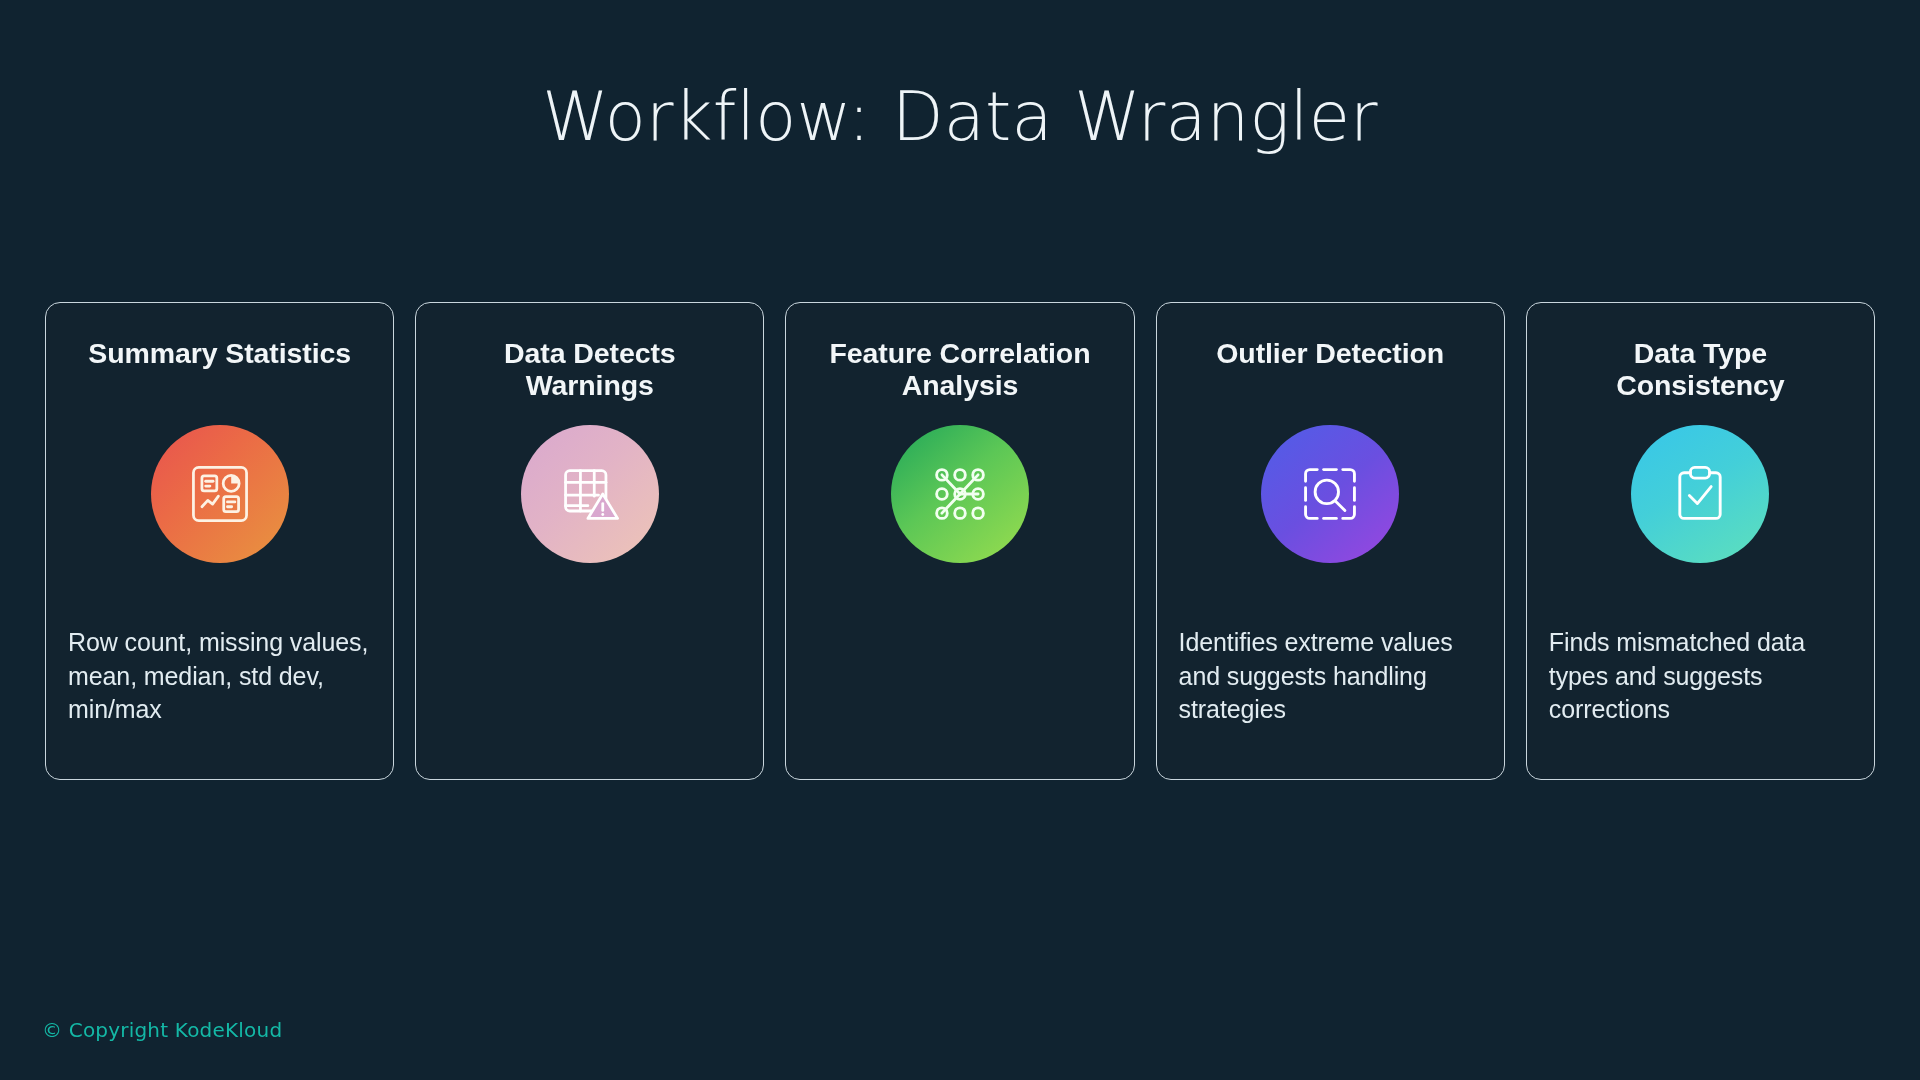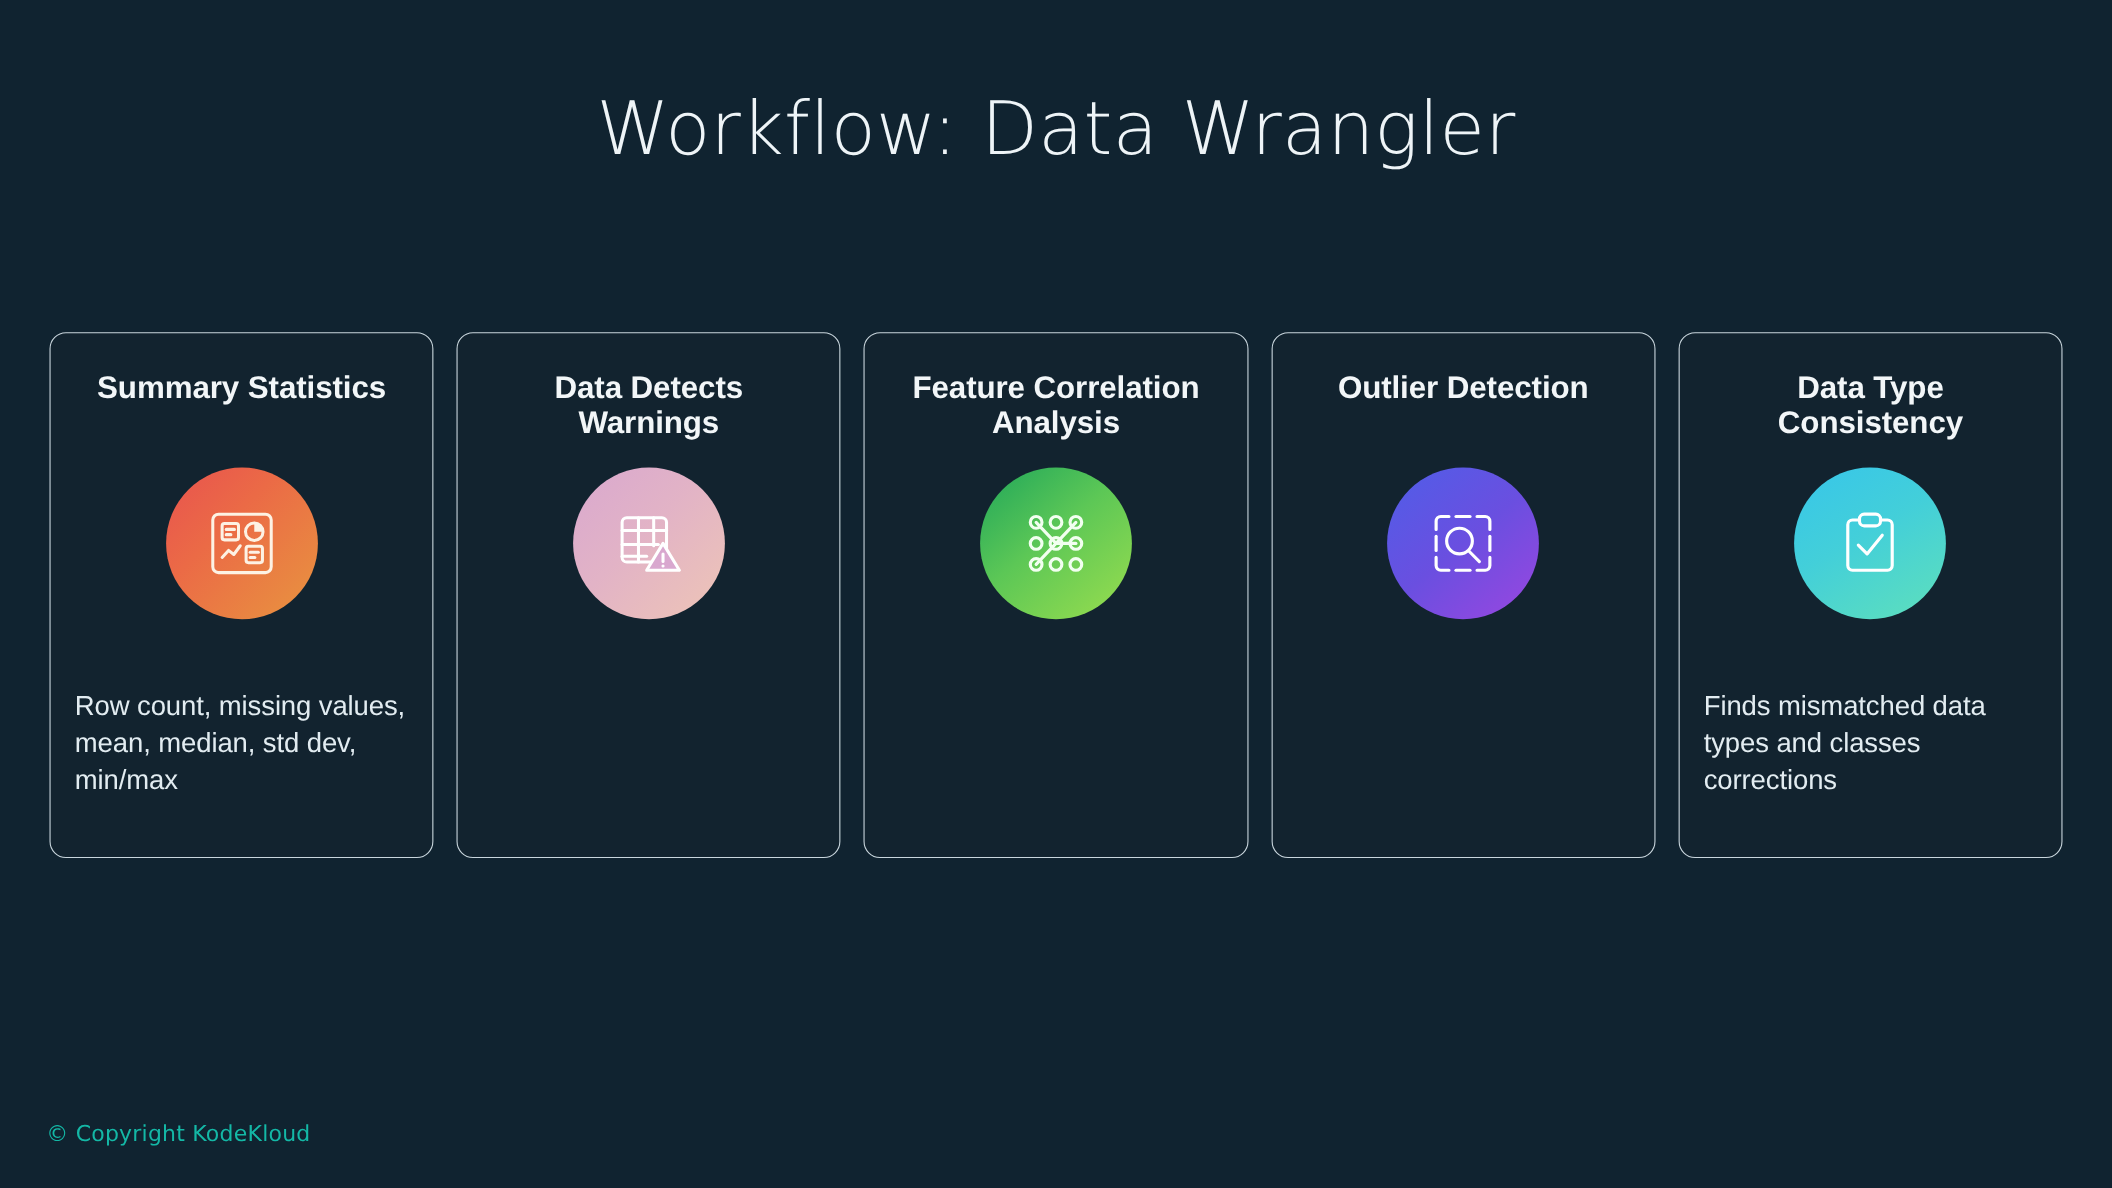--- a/index.html
+++ b/index.html
@@ -178,31 +178,32 @@
           <path d="M55 44 V51 A4 4 0 0 1 51 55 H44"></path>
           <path d="M20 55 H13 A4 4 0 0 1 9 51 V44"></path>
           <line x1="26" y1="9" x2="38" y2="9"></line>
           <line x1="26" y1="55" x2="38" y2="55"></line>
           <line x1="9" y1="26" x2="9" y2="38"></line>
           <line x1="55" y1="26" x2="55" y2="38"></line>
           <circle cx="29" cy="30" r="11"></circle>
           <line x1="37" y1="38.5" x2="46" y2="47.5"></line>
         </svg>
       </div>
+      <div class="card-desc">Identifies extreme values and suggests handling strategies</div>
     </div>
 
     <div class="card">
       <div class="card-title">Data Type Consistency</div>
       <div class="icon-wrap g-aqua">
         <svg width="68" height="68" viewBox="0 0 64 64" fill="none" stroke="#ffffff" stroke-width="2.7" stroke-linecap="round" stroke-linejoin="round">
           <path d="M23 12 H17 A4 4 0 0 0 13 16 V51 A4 4 0 0 0 17 55 H47 A4 4 0 0 0 51 51 V16 A4 4 0 0 0 47 12 H41"></path>
           <rect x="23" y="7" width="18" height="10" rx="4"></rect>
           <polyline points="22,33.5 29.5,41 42.5,25"></polyline>
         </svg>
       </div>
-      <div class="card-desc">Finds mismatched data types and classes corrections</div>
+      <div class="card-desc">Finds mismatched data types and suggests corrections</div>
     </div>
 
   </div>
 
   <div class="footer">© Copyright KodeKloud</div>
 
 </div>
 
 </body></html>

